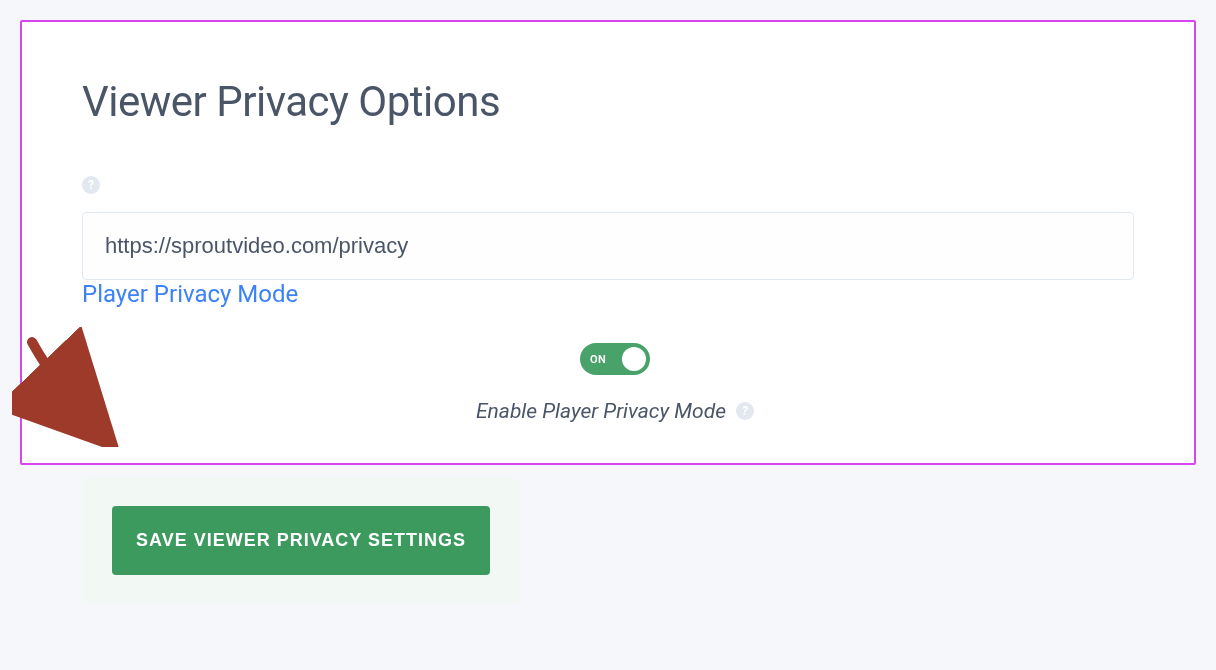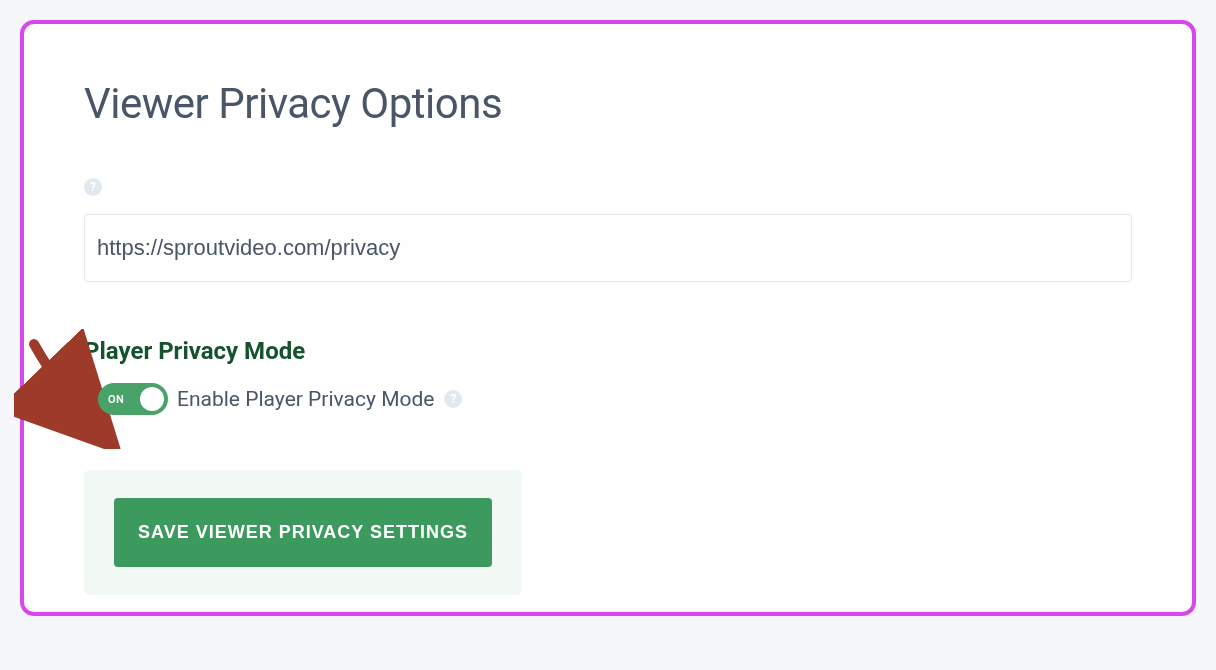--- a/index.html
+++ b/index.html
@@ -11,24 +11,24 @@
     body {
       font-family: -apple-system, BlinkMacSystemFont, "Segoe UI", Roboto, "Helvetica Neue", Arial, sans-serif;
       background-color: #f5f7fa;
       padding: 20px;
       width: 1216px;
       height: 670px;
     }
     
     .container {
       background-color: #ffffff;
-      border: 4px solid #d946ef;
-      border-radius: 14px;
+      border: 2px solid #d946ef;
+      border-radius: 2px;
       padding: 55px 60px 30px 60px;
-      height: 596px;
+      height: 445px;
       position: relative;
     }
     
     .page-title {
       font-size: 42px;
       font-weight: 400;
       color: #4a5568;
       margin-bottom: 50px;
       letter-spacing: -0.5px;
     }
@@ -52,42 +52,42 @@
       border-radius: 50%;
       background-color: #e2e8f0;
       color: #ffffff;
       font-size: 12px;
       font-weight: 700;
       cursor: pointer;
     }
     
     .url-input {
       width: 100%;
-      padding: 20px 12px;
+      padding: 20px 22px;
       font-size: 22px;
       color: #4a5568;
       border: 1px solid #e2e8f0;
       border-radius: 4px;
       background-color: #fefefe;
-      margin-bottom: 55px;
     }
     
     .section-label {
       font-size: 24px;
-      font-weight: 700;
-      color: #14532d;
-      margin-bottom: 18px;
+      font-weight: 400;
+      color: #3b82f6;
+      margin-bottom: 35px;
     }
     
     .toggle-row {
       display: flex;
       align-items: center;
-      gap: 9px;
+      gap: 24px;
       margin-bottom: 55px;
       margin-left: 14px;
+      flex-direction: column;
     }
     
     .toggle-switch {
       position: relative;
       width: 70px;
       height: 32px;
       background-color: #48a269;
       border-radius: 16px;
       cursor: pointer;
       display: flex;
@@ -111,20 +111,21 @@
       background-color: #ffffff;
       border-radius: 50%;
     }
     
     .toggle-description {
       font-size: 21px;
       color: #4a5568;
       display: flex;
       align-items: center;
       gap: 10px;
+      font-style: italic;
     }
     
     .button-wrapper {
       background-color: #f2f8f4;
       border-radius: 6px;
       padding: 28px 30px;
       display: inline-block;
     }
     
     .save-button {

